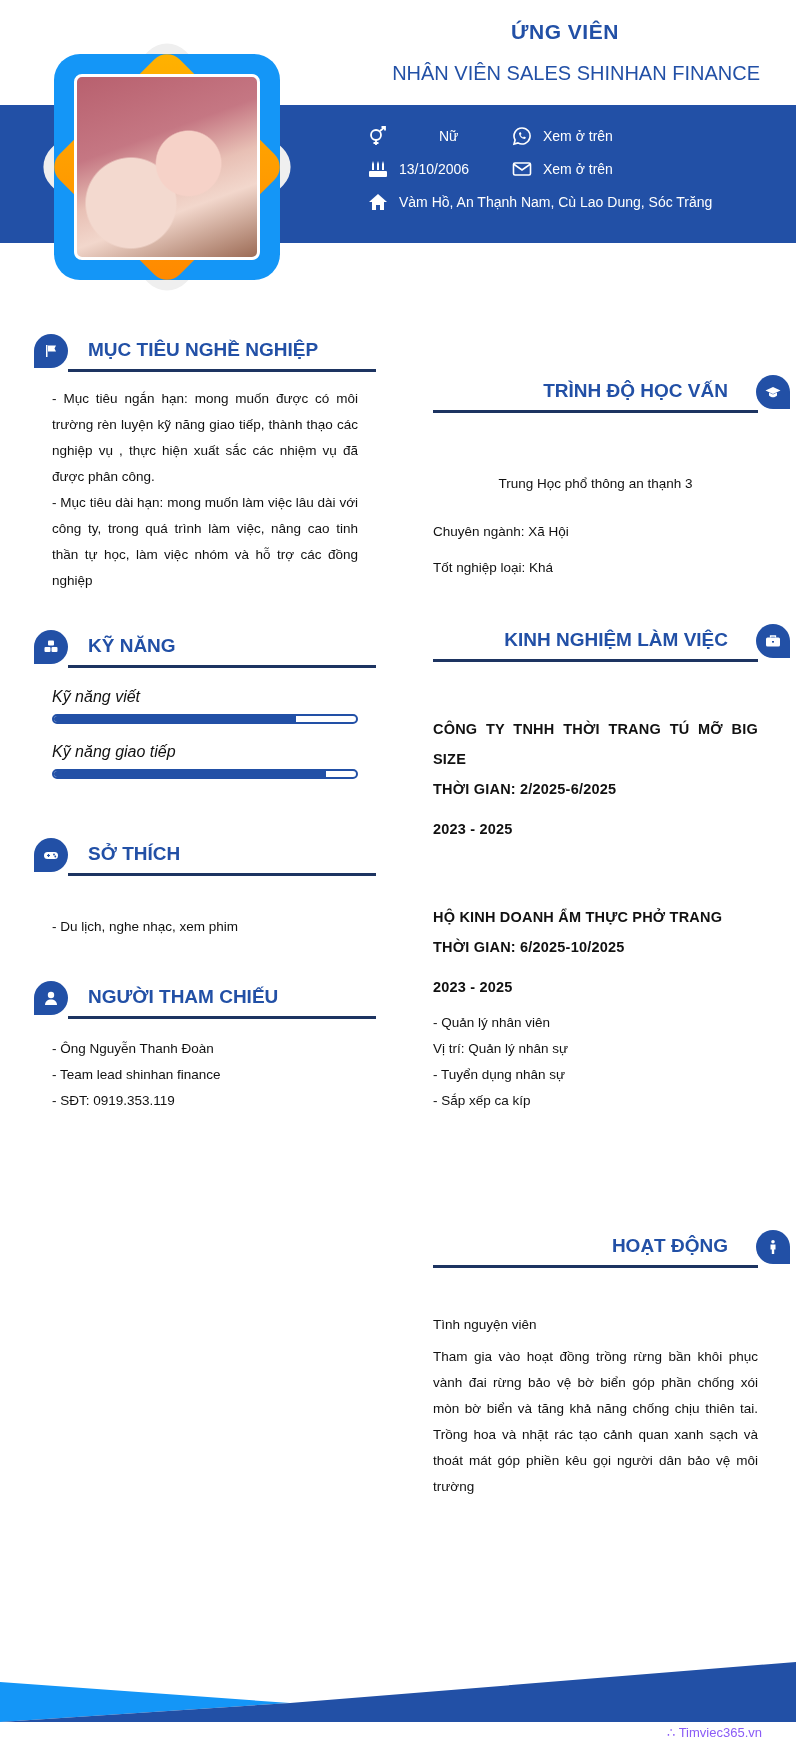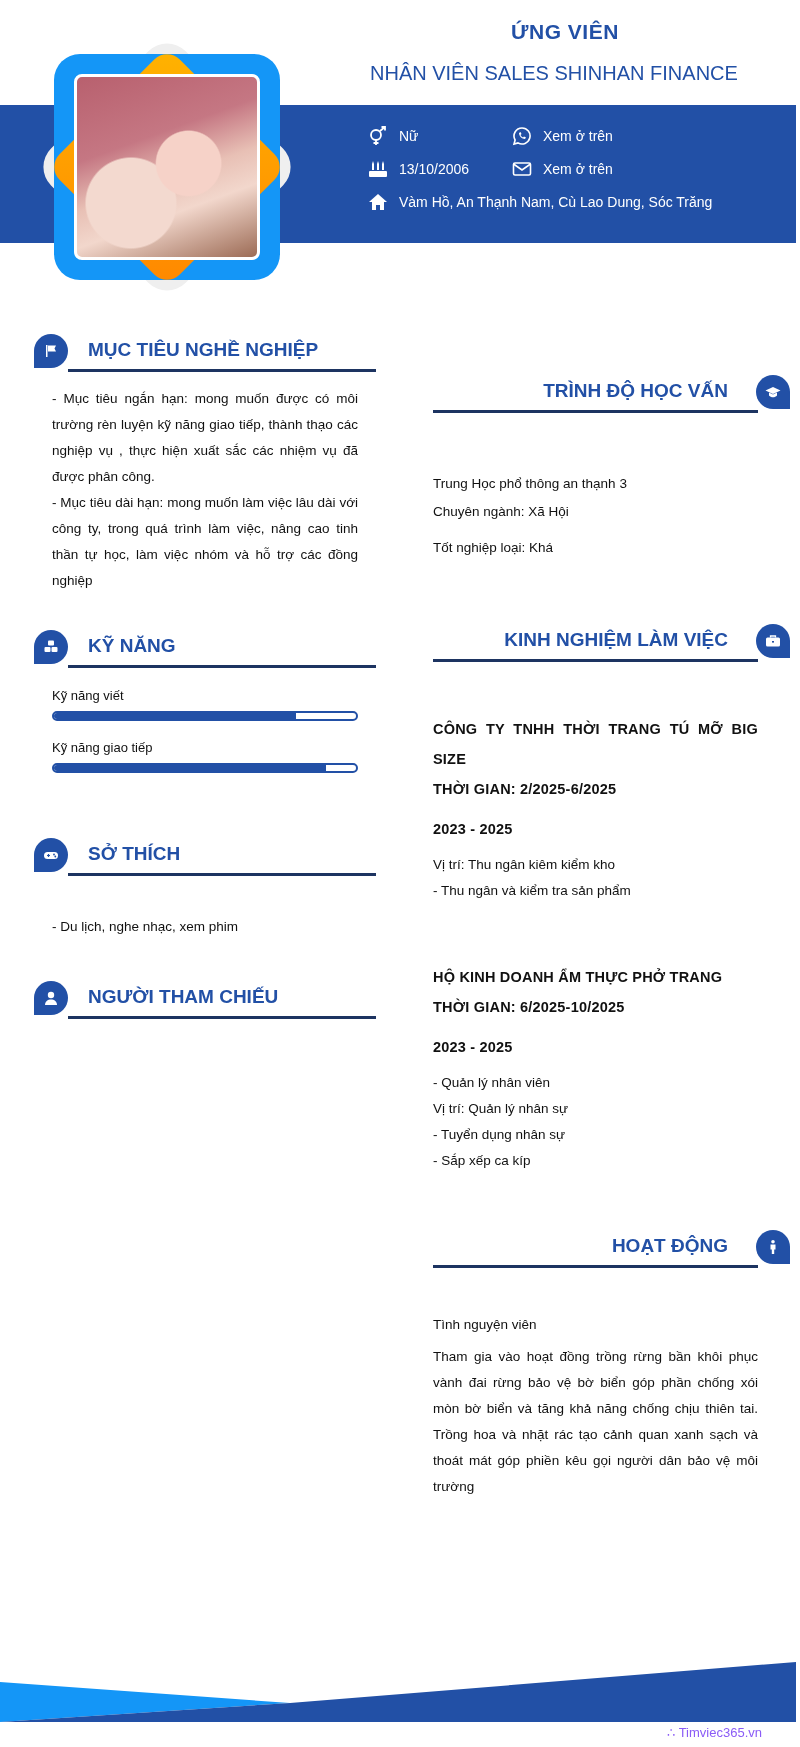--- a/index.html
+++ b/index.html
@@ -2,21 +2,21 @@
 <html><head>
 <meta charset="utf-8">
 <style>
   * { margin: 0; padding: 0; box-sizing: border-box; }
   html, body { width: 800px; height: 1747px; background: #fff; overflow: hidden; }
   body { position: relative; font-family: "Liberation Sans", "DejaVu Sans", sans-serif; color: #111; }
 
   
   .band { position: absolute; left: 0; top: 105px; width: 796px; height: 138px; background: #2250a6; }
   .title { position: absolute; left: 370px; width: 390px; top: 20px; text-align: center; color: #2250a6; font-weight: bold; font-size: 21px; letter-spacing: 0.5px; }
-  .subtitle { position: absolute; left: 370px; width: 390px; top: 62px; text-align: left; color: #2250a6; font-size: 20px; }
+  .subtitle { position: absolute; left: 370px; width: 390px; top: 62px; text-align: right; color: #2250a6; font-size: 20px; }
 
   .avatar-wrap { position: absolute; left: 26px; top: 26px; width: 282px; height: 282px; }
   .av-gray { position: absolute; left: 46px; top: 46px; width: 190px; height: 190px; background: #efefef; transform: rotate(45deg); border-radius: 26px; }
   .av-blue { position: absolute; left: 28px; top: 28px; width: 226px; height: 226px; background: #1496f7; border-radius: 26px; }
   .av-orange { position: absolute; left: 56px; top: 56px; width: 170px; height: 170px; background: linear-gradient(135deg, #ffb300, #ff8800); transform: rotate(45deg); border-radius: 18px; }
   .av-photo { position: absolute; left: 48px; top: 48px; width: 186px; height: 186px; border: 3px solid #fff; border-radius: 8px; overflow: hidden;
     background: radial-gradient(circle at 62% 48%, #f6d2c8 0 22%, transparent 23%),
                 radial-gradient(circle at 30% 70%, #f3d9cf 0 25%, transparent 26%),
                 linear-gradient(160deg, #b8606e 0%, #c57783 35%, #e8c0b5 55%, #f2d7cc 70%, #9c6b55 100%); }
 
@@ -35,41 +35,41 @@
   .sec-left .htxt { left: 54px; }
   .sec-right .htxt { right: 30px; }
   .sec-head .rule { position: absolute; bottom: 0; height: 3px; background: #1d3461; }
   .sec-left .rule { left: 34px; right: 0; }
   .sec-right .rule { left: 0; right: 0; }
 
   .para { font-size: 13.5px; line-height: 26px; text-align: justify; }
   .plain { font-size: 13.5px; line-height: 26px; }
   .bold { font-weight: bold; font-size: 14.5px; letter-spacing: 0.2px; }
 
-  .skill-label { font-size: 13px; margin-bottom: 8px; }
+  .skill-label { font-size: 16px; margin-bottom: 8px; font-style: italic; }
   .bar { width: 306px; height: 10px; border: 2px solid #2250a6; border-radius: 6px; overflow: hidden; background: #fff; }
   .bar .fill { height: 100%; background: #2250a6; }
   .watermark { position: absolute; right: 38px; top: 1725px; font-family: Liberation Sans, sans-serif; font-size: 13px; color: #8b5cf6; }
 </style>
 </head>
 <body>
 
 <div class="band"></div>
 
 <div class="avatar-wrap">
   <div class="av-gray"></div>
   <div class="av-blue"></div>
   <div class="av-orange"></div>
   <div class="av-photo"></div>
 </div>
 
 <div class="title">ỨNG VIÊN</div>
 <div class="subtitle">NHÂN VIÊN SALES SHINHAN FINANCE</div>
 
-<div class="info" style="left:368px; top:126px;">
+<div class="info" style="left:368px; top:126px;gap:40px;">
   <svg viewBox="0 0 20 20" fill="none" stroke="#fff" stroke-width="1.8">
       <circle cx="8" cy="9" r="5"></circle>
       <path d="M8 14v5M5.5 17h5M12 5l5-4M13.5 1H17v3.5"></path>
     </svg>
   <span>Nữ</span>
 </div>
 <div class="info" style="left:368px; top:159px;">
   <svg viewBox="0 0 20 20" fill="#fff">
       <rect x="1" y="12" width="18" height="6" rx="1"></rect>
       <path d="M4 5l1-3 1 3v6H4zM9 5l1-3 1 3v6H9zM14 5l1-3 1 3v6h-2z"></path>
@@ -159,35 +159,40 @@
   <div class="sec-head">
     <div class="badge">
       <svg viewBox="0 0 16 16" fill="#fff">
           <circle cx="8" cy="5" r="3.2"></circle>
           <path d="M2 15c0-3.5 2.7-5.5 6-5.5s6 2 6 5.5z"></path>
         </svg>
     </div>
     <div class="htxt">NGƯỜI THAM CHIẾU</div>
     <div class="rule"></div>
   </div>
+  <div style="padding:17px 18px 0 18px;">
+    <div class="plain">- Ông Nguyễn Thanh Đoàn</div>
+    <div class="plain">- Team lead shinhan finance</div>
+    <div class="plain">- SĐT:  0919.353.119</div>
+  </div>
 </div>
 
 <div class="sec-right" style="top:375px;">
   <div class="sec-head">
     <div class="badge">
       <svg viewBox="0 0 16 16" fill="#fff">
           <path d="M8 3l7.5 3.5L8 10 .5 6.5z"></path>
           <path d="M4 8.5v3c1 1.2 2.5 1.8 4 1.8s3-.6 4-1.8v-3L8 10.5z"></path>
         </svg>
     </div>
     <div class="htxt">TRÌNH ĐỘ HỌC VẤN</div>
     <div class="rule" style="right:0;"></div>
   </div>
   <div style="padding:58px 0 0 0;">
-    <div class="plain" style="margin-bottom:2px;">Trung Học phổ thông an thạnh 3</div>
+    <div class="plain" style="margin-bottom:22px;text-align:center;">Trung Học phổ thông an thạnh 3</div>
     <div class="plain" style="margin-bottom:10px;">Chuyên ngành: Xã Hội</div>
     <div class="plain">Tốt nghiệp loại: Khá</div>
   </div>
 </div>
 
 <div class="sec-right" style="top:624px;">
   <div class="sec-head">
     <div class="badge">
       <svg viewBox="0 0 16 16" fill="#fff">
           <rect x="1" y="4.5" width="14" height="9" rx="1.5"></rect>
@@ -196,24 +201,20 @@
         </svg>
     </div>
     <div class="htxt">KINH NGHIỆM LÀM VIỆC</div>
     <div class="rule"></div>
   </div>
 
   <div style="padding:52px 0 0 0;">
     <div class="bold" style="line-height:30px; text-align:justify; word-spacing:3px;">CÔNG TY TNHH THỜI TRANG TÚ MỠ BIG SIZE</div>
     <div class="bold" style="line-height:30px;">THỜI GIAN: 2/2025-6/2025</div>
     <div class="bold" style="line-height:30px; margin-top:10px;">2023 - 2025</div>
-    <div style="margin-top:8px;">
-      <div class="plain">Vị trí: Thu ngân kiêm kiểm kho</div>
-      <div class="plain">- Thu ngân và kiểm tra sản phẩm</div>
-    </div>
   </div>
 
   <div style="padding:58px 0 0 0;">
     <div class="bold" style="line-height:30px;">HỘ KINH DOANH ẨM THỰC PHỞ TRANG</div>
     <div class="bold" style="line-height:30px;">THỜI GIAN: 6/2025-10/2025</div>
     <div class="bold" style="line-height:30px; margin-top:10px;">2023 - 2025</div>
     <div style="margin-top:8px;">
       <div class="plain">- Quản lý nhân viên</div>
       <div class="plain">Vị trí: Quản lý nhân sự</div>
       <div class="plain">- Tuyển dụng nhân sự</div>

